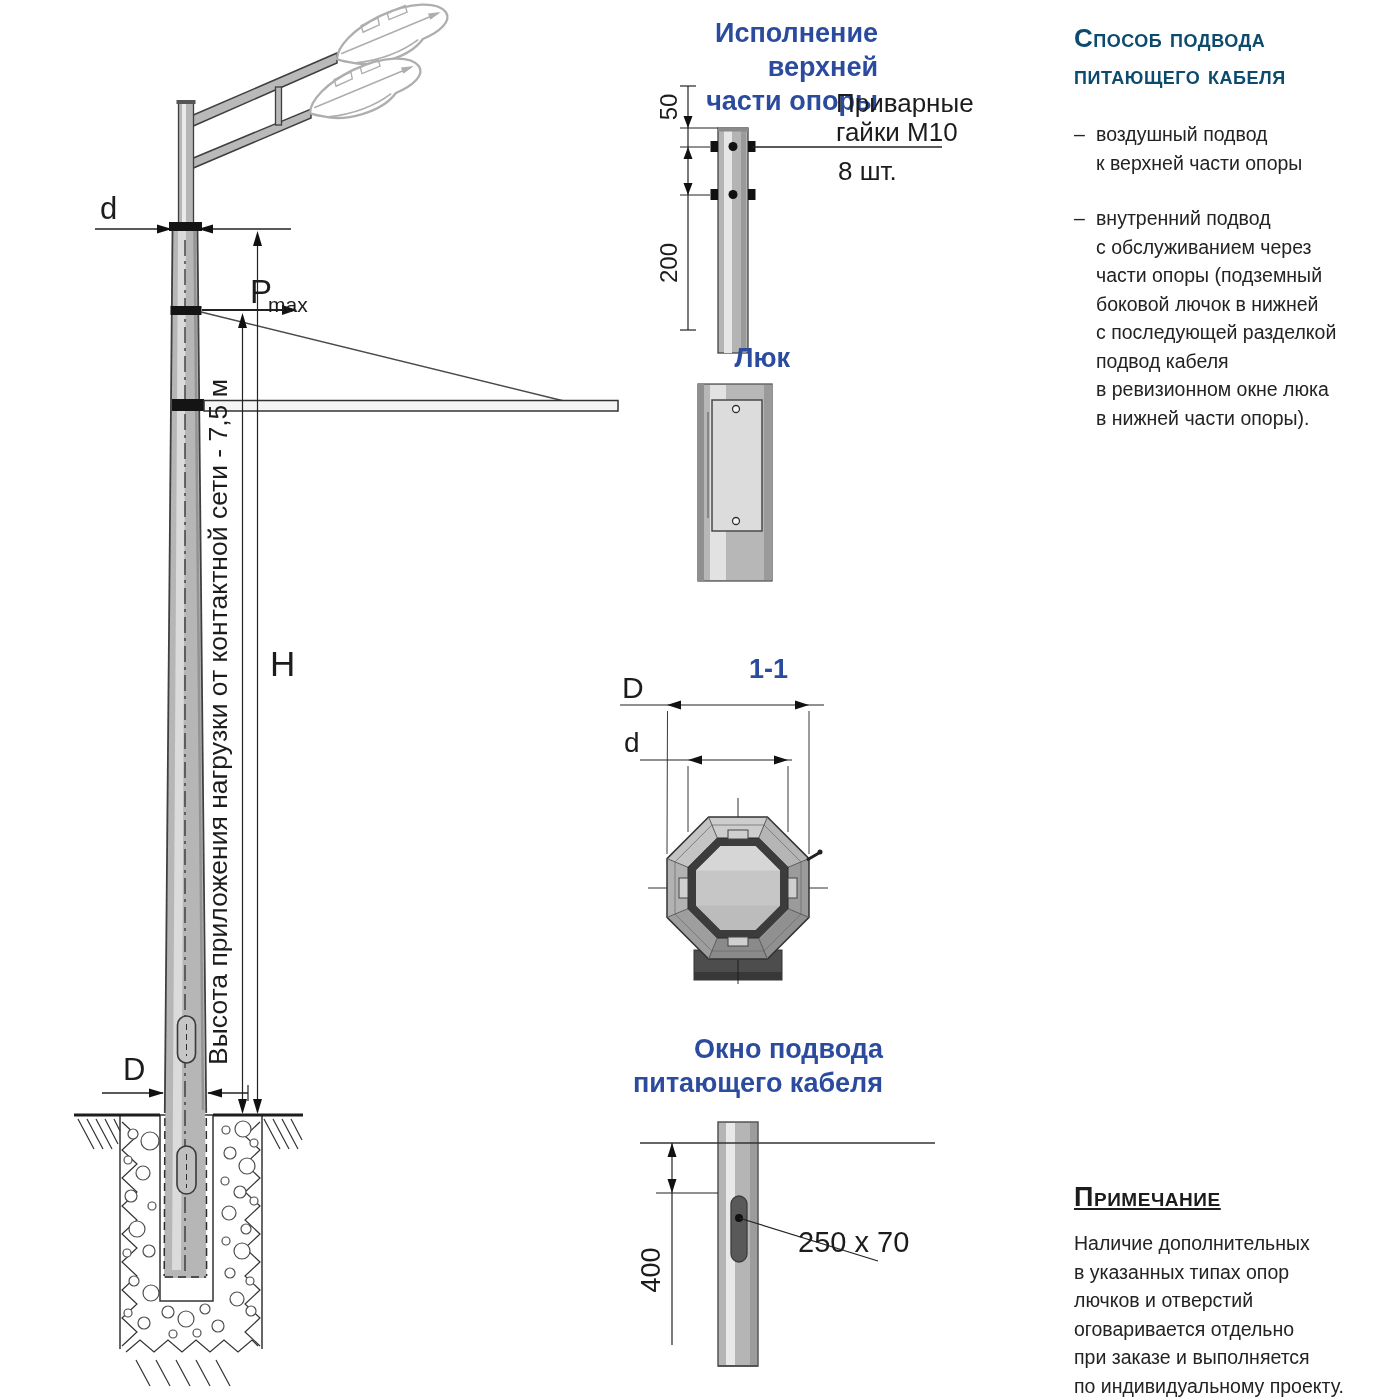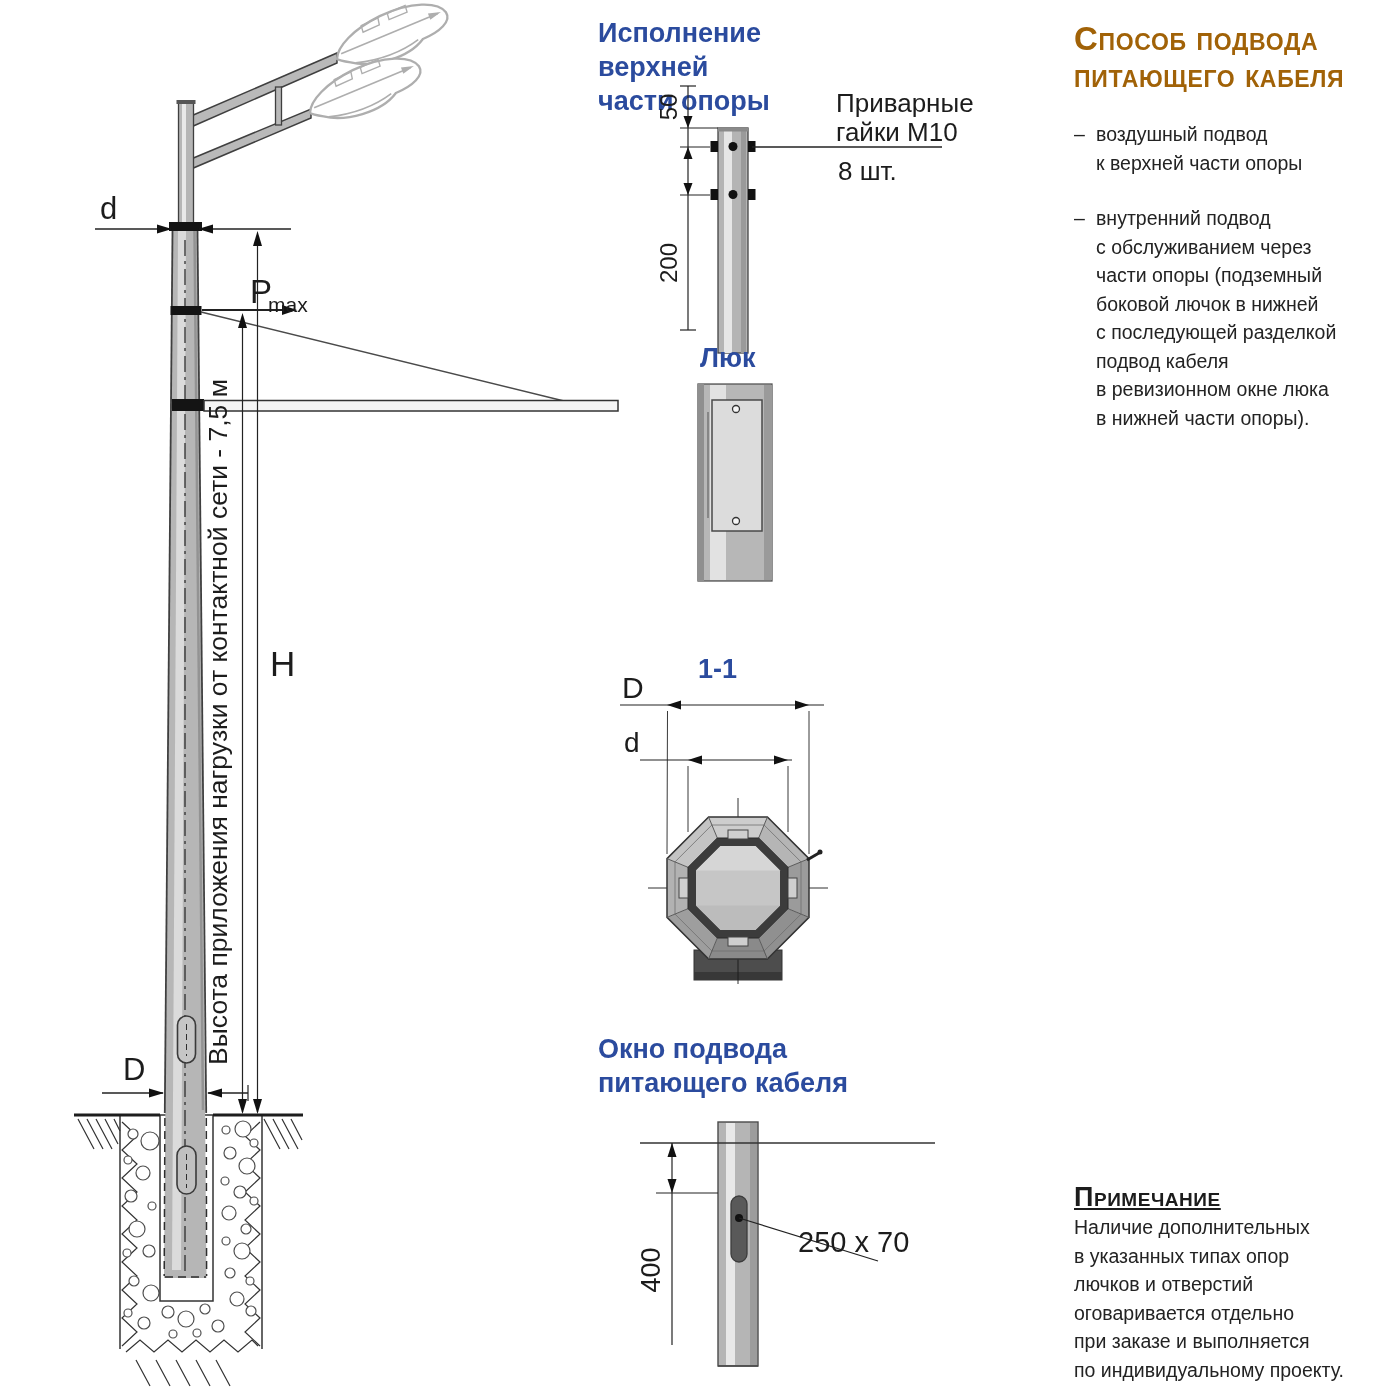--- a/index.html
+++ b/index.html
@@ -1,21 +1,21 @@
 <!DOCTYPE html>
 <html><head>
 <meta charset="utf-8">
 <style>
   html,body{margin:0;padding:0;background:#ffffff;}
   #stage{position:relative;width:1400px;height:1400px;background:#ffffff;overflow:hidden;
          font-family:"Liberation Sans",sans-serif;color:#232323;}
   .abs{position:absolute;}
   svg text{font-family:"Liberation Sans",sans-serif;fill:#1c1c1c;}
-  .blue-title{color:#2b4b9e;font-weight:700;font-size:27px;line-height:34px;text-align:left;}
-  .rc-head{font-size:33px;line-height:37px;font-weight:700;color:#a16207;
+  .blue-title{color:#2b4b9e;font-weight:700;font-size:27px;line-height:34px;text-align:right;}
+  .rc-head{font-size:26px;line-height:37px;font-weight:700;color:#0c4a6e;
            font-variant:small-caps;letter-spacing:.02em;}
   .rc-body{font-size:19.5px;line-height:28.5px;color:#232323;}
   .bullet-item{position:relative;padding-left:22px;margin-bottom:27px;}
   .bullet-dash{position:absolute;left:0;top:0;}
   .note-title{font-size:27px;font-weight:700;color:#1c1c1c;font-variant:small-caps;letter-spacing:.02em;text-decoration:underline;}
 </style>
 </head>
 <body>
 
 <div id="stage">
@@ -317,21 +317,21 @@
         <div>с последующей разделкой</div>
         <div>подвод кабеля</div>
         <div>в ревизионном окне люка</div>
         <div>в нижней части опоры).</div>
       </div>
     </div>
   </div>
 
   <div class="abs" style="left:1074px;top:1182px;width:320px">
     <div class="note-title">Примечание</div>
-    <div class="rc-body" style="">
+    <div class="rc-body" style="margin-top:16px">
       <div>Наличие дополнительных</div>
       <div>в указанных типах опор</div>
       <div>лючков и отверстий</div>
       <div>оговаривается отдельно</div>
       <div>при заказе и выполняется</div>
       <div>по индивидуальному проекту.</div>
     </div>
   </div>
 
 </div>

